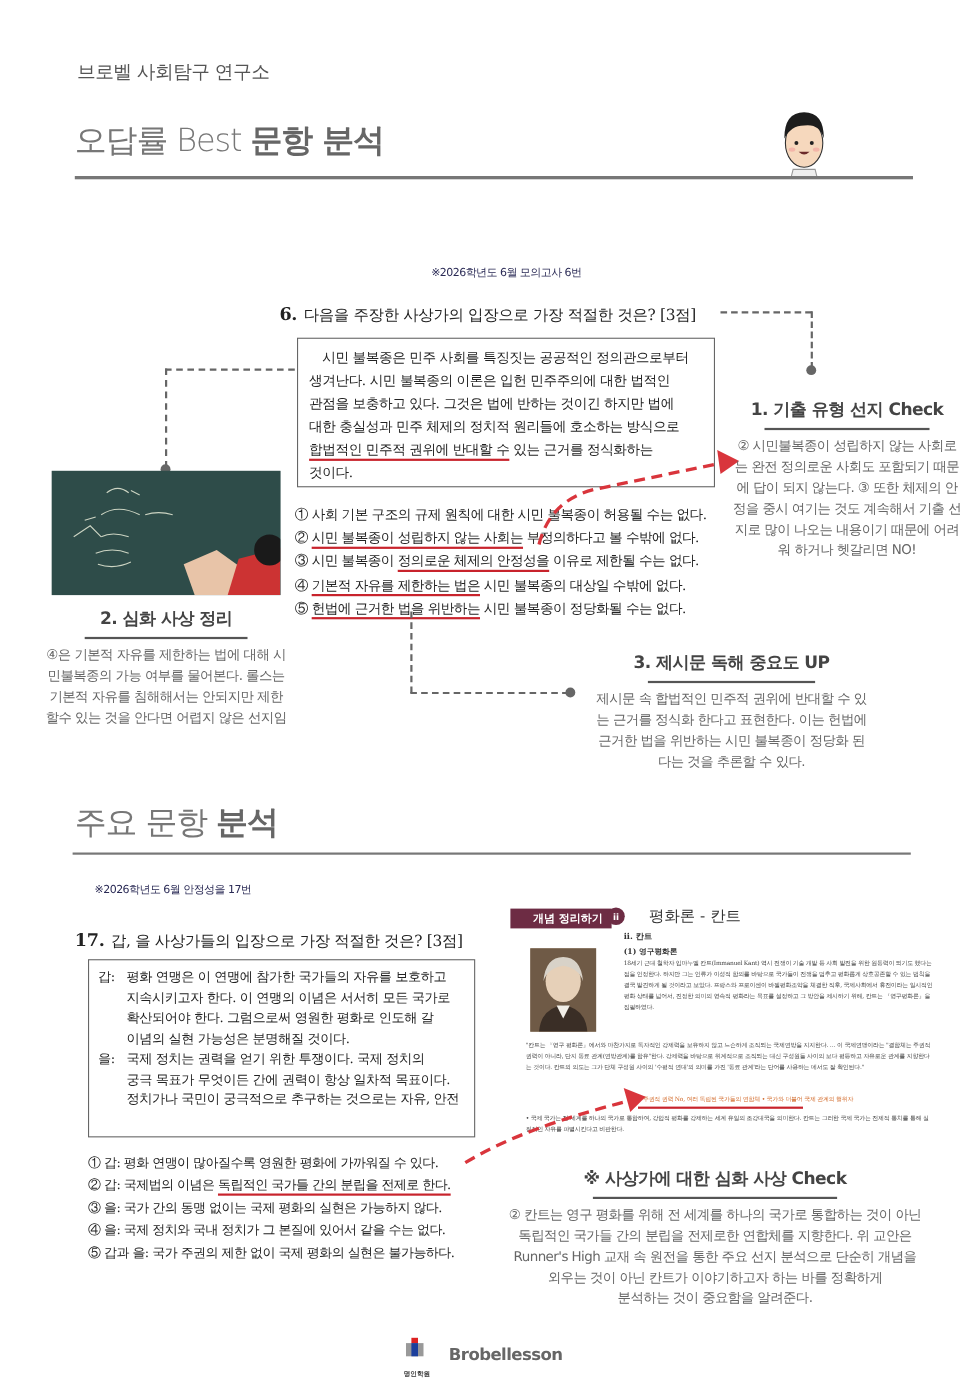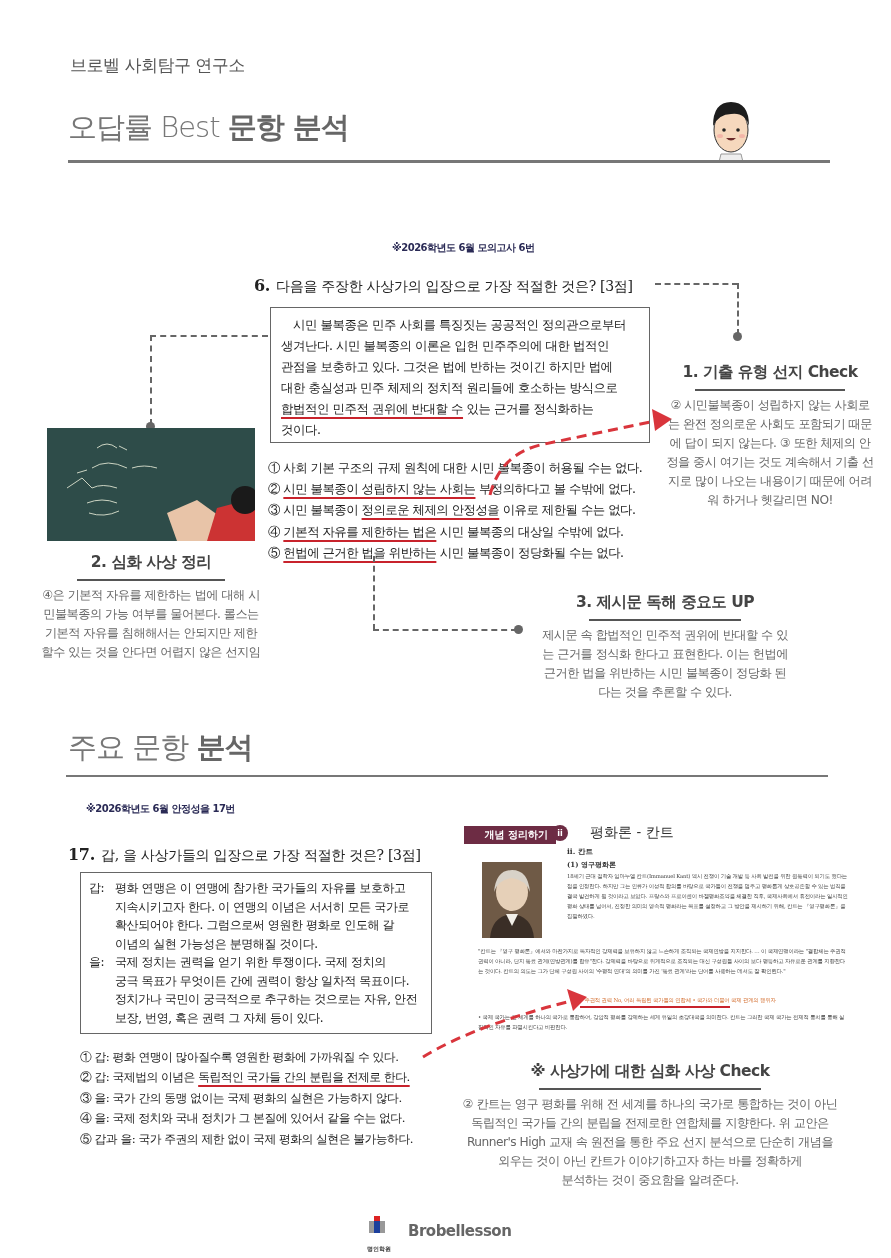--- a/index.html
+++ b/index.html
@@ -4,21 +4,21 @@
 <style>
   * { box-sizing: border-box; margin: 0; padding: 0; }
   body { width: 891px; height: 1258px; background: #ffffff; position: relative; overflow: hidden;
          font-family: "DejaVu Sans", "Liberation Sans", sans-serif; color: #333; }
   .abs { position: absolute; }
   .brand { left: 70px; top: 54px; font-size: 17px; color: #555; letter-spacing: -0.5px; }
   .title1 { left: 68px; top: 108px; font-size: 29px; color: #777; letter-spacing: -1px; font-weight: 300; }
   .title1 b, .title2 b { color: #666; font-weight: 700; }
   .rule { background: #777; height: 3px; }
   .avatar { left: 705px; top: 96px; width: 52px; height: 66px; }
-  .exam-tag { font-size: 10px; font-weight: 700; color: #2a2a55; letter-spacing: -0.5px; text-align: center; }
+  .exam-tag { font-size: 10px; font-weight: 400; color: #2a2a55; letter-spacing: -0.5px; text-align: center; }
   .q-title { font-family: "DejaVu Serif", "Liberation Serif", serif; font-size: 14px; color: #222; letter-spacing: -0.3px; }
   .q-title .num { font-weight: 700; font-size: 16px; margin-right: 6px; }
   .passage { border: 1px solid #666; font-family: "DejaVu Serif", "Liberation Serif", serif; font-size: 12.4px;
              line-height: 21px; color: #222; padding: 6px 10px; letter-spacing: -0.4px; }
   .choices { font-family: "DejaVu Serif", "Liberation Serif", serif; font-size: 12.4px; line-height: 21.2px;
              color: #222; letter-spacing: -0.5px; }
   .choice { white-space: nowrap; }
   .ul { text-decoration: underline; text-decoration-color: #c8232c; text-decoration-thickness: 2px; text-underline-offset: 4px; }
   .callout-title { font-size: 15.5px; font-weight: 700; color: #444; text-align: center; letter-spacing: -0.5px; }
   .callout-rule { height: 2px; background: #555; margin: 6px auto 5px; }
@@ -146,21 +146,20 @@
       <div>확산되어야 한다. 그럼으로써 영원한 평화로 인도해 갈</div>
       <div>이념의 실현 가능성은 분명해질 것이다.</div>
     </div>
   </div>
   <div style="display:flex;">
     <span style="width:26px; flex:none;">을:</span>
     <div>
       <div>국제 정치는 권력을 얻기 위한 투쟁이다. 국제 정치의</div>
       <div>궁극 목표가 무엇이든 간에 권력이 항상 일차적 목표이다.</div>
       <div>정치가나 국민이 궁극적으로 추구하는 것으로는 자유, 안전</div>
-      <div>보장, 번영, 혹은 권력 그 자체 등이 있다.</div>
     </div>
   </div>
 </div>
 
 <div class="abs choices" style="left:80px; top:1047px; width:360px; font-size:11.8px; line-height:20.4px;">
   <div class="choice"><span>①</span> <span>갑: 평화 연맹이 많아질수록 영원한 평화에 가까워질 수 있다.</span></div>
   <div class="choice"><span>②</span> <span>갑: 국제법의 이념은 </span><span class="ul">독립적인 국가들 간의 분립을 전제로 한다.</span></div>
   <div class="choice"><span>③</span> <span>을: 국가 간의 동맹 없이는 국제 평화의 실현은 가능하지 않다.</span></div>
   <div class="choice"><span>④</span> <span>을: 국제 정치와 국내 정치가 그 본질에 있어서 같을 수는 없다.</span></div>
   <div class="choice"><span>⑤</span> <span>갑과 을: 국가 주권의 제한 없이 국제 평화의 실현은 불가능하다.</span></div>

